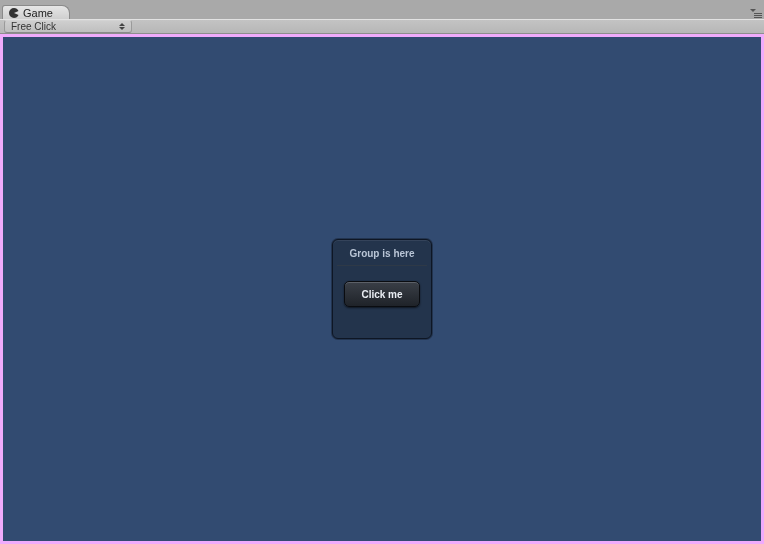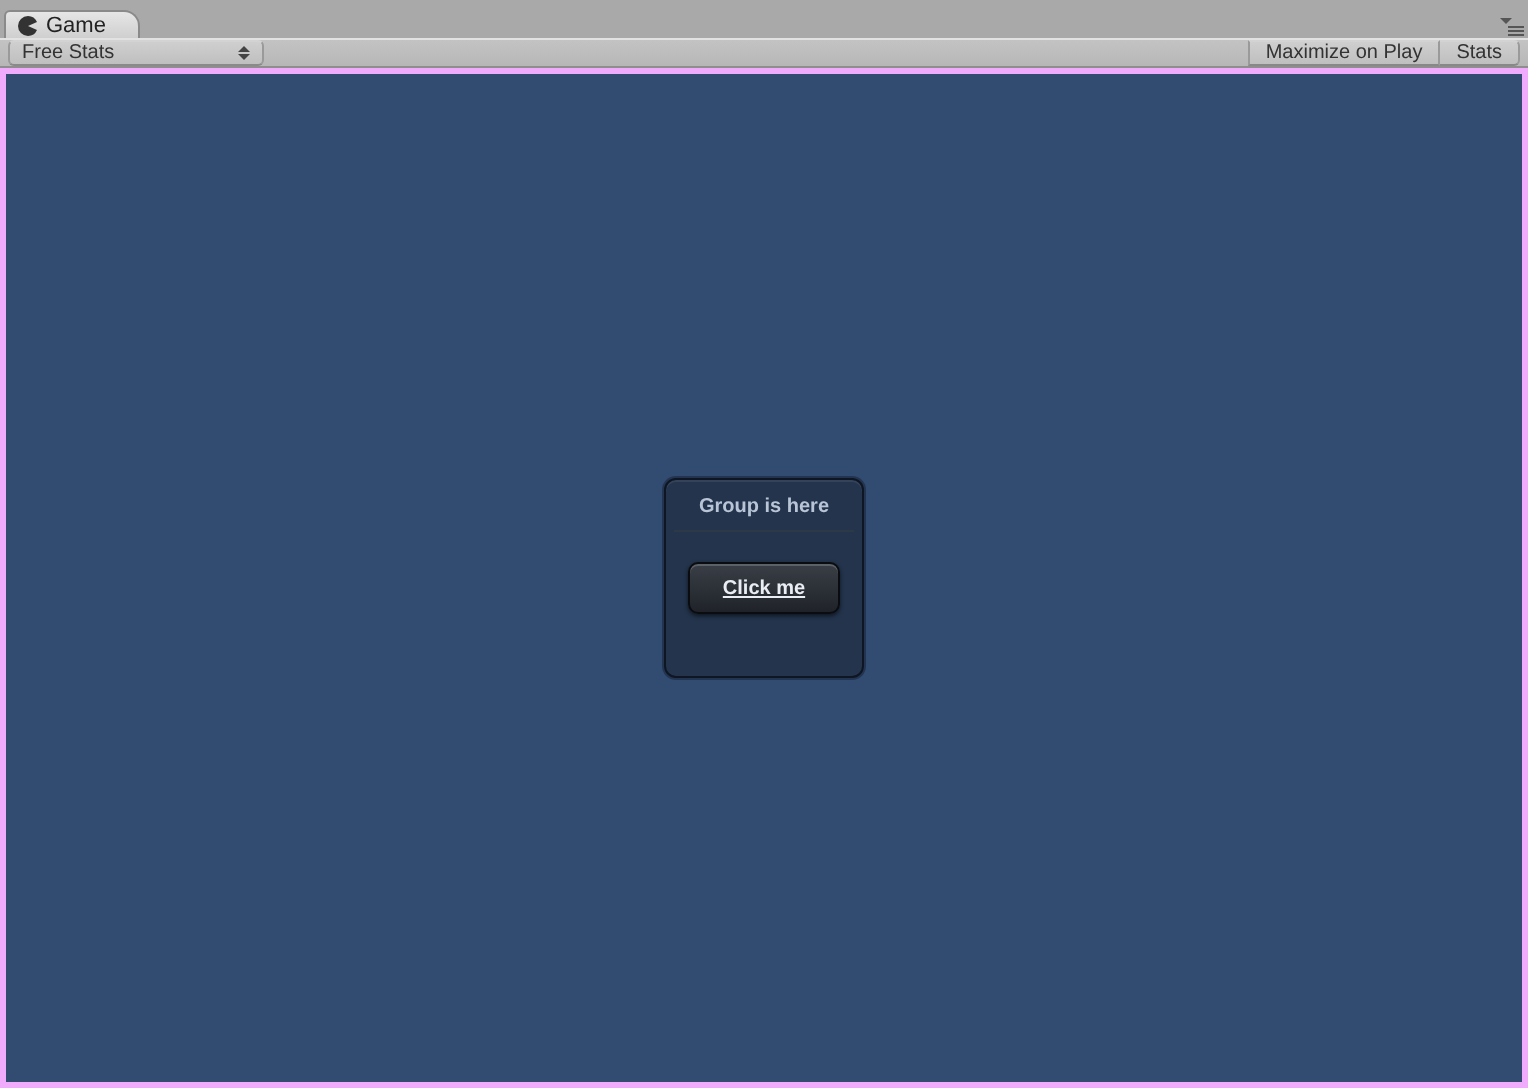--- a/index.html
+++ b/index.html
@@ -191,21 +191,20 @@
     border: 1px solid #0a0c10;
     border-radius: 5px;
     box-shadow: 0 1px 0 rgba(255,255,255,0.18) inset, 0 1px 2px rgba(0,0,0,0.6);
     color: #eaeef4;
     font-size: 10px;
     font-weight: bold;
     display: flex;
     align-items: center;
     justify-content: center;
     cursor: pointer;
-    text-decoration: underline;
   }
 </style>
 </head>
 <body>
 
 <div class="editor">
 
   <div class="topbar"></div>
 
   <div class="tab-row">
@@ -221,36 +220,28 @@
       <div class="arrow"></div>
       <div class="dash"></div>
       <div class="dash"></div>
       <div class="dash"></div>
     </div>
   </div>
 
   <div class="toolbar">
     <div class="tb-left">
       <div class="aspect">
-        <span>Free Stats</span>
+        <span>Free Click</span>
         <span class="arrows">
           <span class="up"></span>
           <span class="down"></span>
         </span>
       </div>
     </div>
     <div class="tb-spacer"></div>
-    <div class="tb-right">
-      <div class="tb-btn">
-        <span>Maximize on Play</span>
-      </div>
-      <div class="tb-btn last">
-        <span>Stats</span>
-      </div>
-    </div>
   </div>
 
   <div class="viewport-wrap">
     <div class="viewport">
 
       <div class="group-box">
         <div>Group is here</div>
         <div class="sep"></div>
       </div>
 

